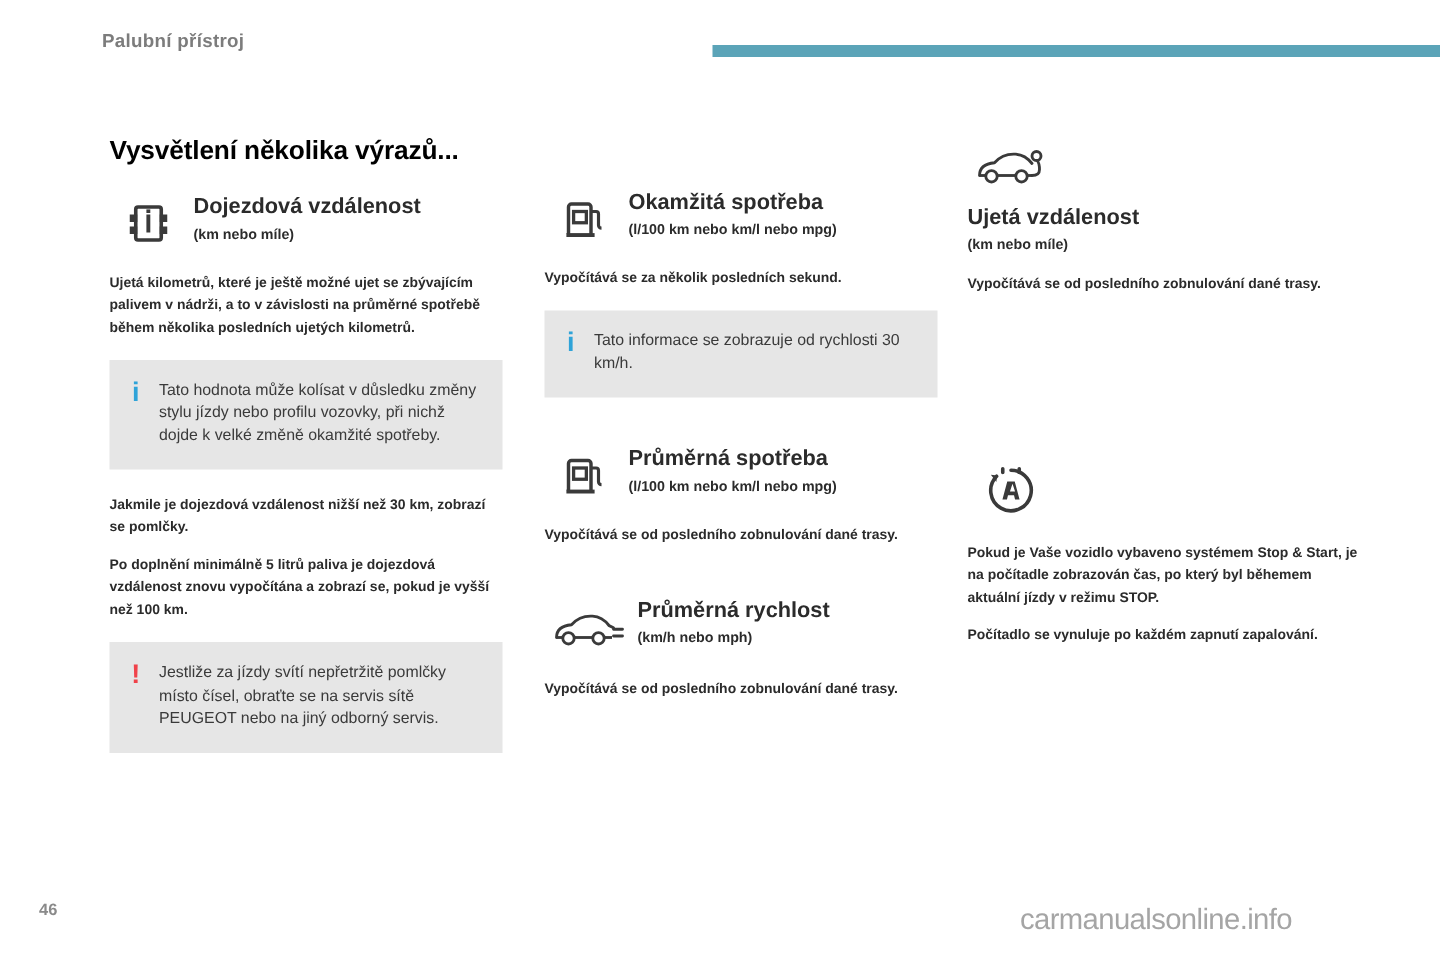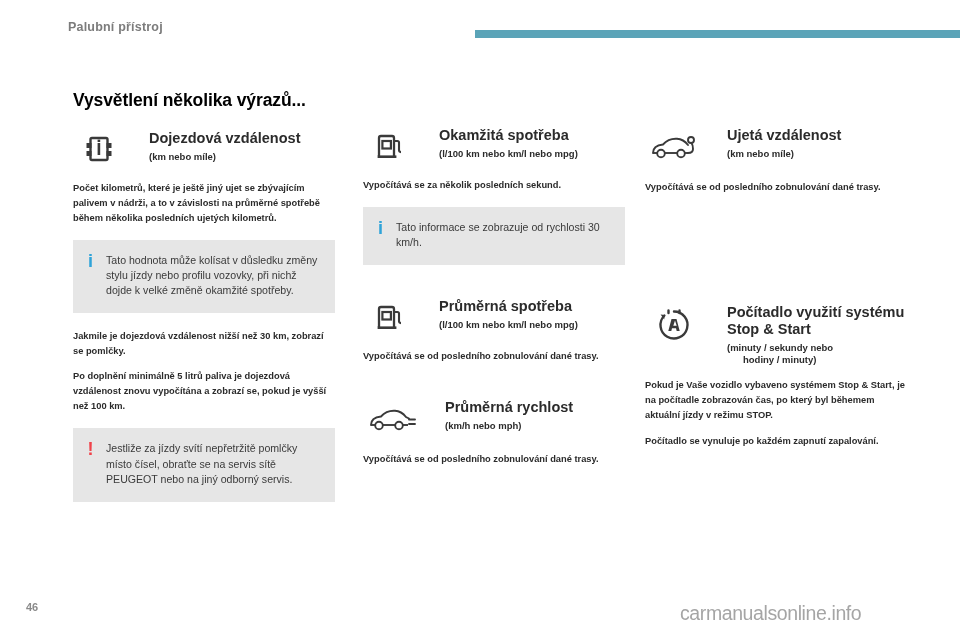--- a/index.html
+++ b/index.html
@@ -55,21 +55,21 @@
     color: #000000;
     margin: 0 0 18px 0;
     letter-spacing: -0.1px;
     line-height: 1.2;
   }
 
   
   .section {
     display: flex;
     align-items: flex-start;
-    gap: 24px;
+    gap: 4px;
     margin-bottom: 12px;
   }
   .sec-icon {
     flex: 0 0 auto;
     width: 52px; height: 40px;
     display: flex;
     align-items: center;
     justify-content: center;
     background: #ffffff;
   }
@@ -170,21 +170,21 @@
           <rect x="15.6" y="11" width="2.6" height="12" fill="#3a3a3a"></rect>
           <rect x="15.6" y="7.6" width="2.6" height="2.4" fill="#3a3a3a"></rect>
         </svg>
       </div>
       <div class="sec-text">
         <div class="sec-title">Dojezdová vzdálenost</div>
         <div class="sec-unit">(km nebo míle)</div>
       </div>
     </div>
 
-    <p class="body-text">Počet kilometrů, které je ještě jiný ujet se zbývajícím palivem v nádrži, a to v závislosti na průměrné spotřebě během několika posledních ujetých kilometrů.</p>
+    <p class="body-text">Ujetá kilometrů, které je ještě možné ujet se zbývajícím palivem v nádrži, a to v závislosti na průměrné spotřebě během několika posledních ujetých kilometrů.</p>
 
     <div class="note">
       <div class="note-glyph info">i</div>
       <div class="note-body">Tato hodnota může kolísat v důsledku změny stylu jízdy nebo profilu vozovky, při nichž dojde k velké změně okamžité spotřeby.</div>
     </div>
 
     <p class="body-text tight">Jakmile je dojezdová vzdálenost nižší než 30 km, zobrazí se pomlčky.</p>
     <p class="body-text">Po doplnění minimálně 5 litrů paliva je dojezdová vzdálenost znovu vypočítána a zobrazí se, pokud je vyšší než 100 km.</p>
 
     <div class="note">
@@ -252,21 +252,21 @@
         <div class="sec-unit">(km/h nebo mph)</div>
       </div>
     </div>
 
     <p class="body-text">Vypočítává se od posledního zobnulování dané trasy.</p>
 
   </div>
 
   <div class="col col-3">
 
-    <div class="section" style="margin-top:36px;">
+    <div class="section" style="flex-direction:column;">
       <div class="sec-icon" style="width:58px;height:42px;">
         <svg width="52" height="30" viewBox="0 0 52 30">
           <path d="M5 21 C5 15 10 13 15 12.5 C19 8 24 6.5 29 6.8 C34 7.1 37.5 9.8 40 13" fill="none" stroke="#3a3a3a" stroke-width="1.9" stroke-linecap="round"></path>
           <path d="M5 21 h4" fill="none" stroke="#3a3a3a" stroke-width="1.9"></path>
           <path d="M17 21 h12" fill="none" stroke="#3a3a3a" stroke-width="1.9"></path>
           <path d="M37 21 h3" fill="none" stroke="#3a3a3a" stroke-width="1.9"></path>
           <circle cx="13" cy="21.5" r="3.8" fill="none" stroke="#3a3a3a" stroke-width="1.9"></circle>
           <circle cx="33" cy="21.5" r="3.8" fill="none" stroke="#3a3a3a" stroke-width="1.9"></circle>
           <path d="M40 21 q5 0 5 -4 q0 -4 -1.5 -6" fill="none" stroke="#3a3a3a" stroke-width="1.9" stroke-linecap="round"></path>
           <circle cx="43" cy="8" r="3" fill="none" stroke="#3a3a3a" stroke-width="1.9"></circle>
@@ -282,25 +282,20 @@
 
     <div class="section" style="margin-top:108px;">
       <div class="sec-icon" style="width:58px;height:44px;">
         <svg width="40" height="40" viewBox="0 0 40 40">
           <path d="M20 6.5 a13.5 13.5 0 1 1 -9.6 4" fill="none" stroke="#3a3a3a" stroke-width="2.4" stroke-linecap="round"></path>
           <path d="M6.6 9.5 l4.2 0.5 l-0.6 4.4 z" fill="#3a3a3a"></path>
           <path d="M17.5 14 h5 l3.2 12 h-3 l-0.7 -2.8 h-4 l-0.7 2.8 h-3 z M19.3 20.7 h3.4 l-1.7 -5.2 z" fill="#3a3a3a"></path>
           <path d="M14.5 8 v-2.5 M25.5 8 v-2.5" stroke="#3a3a3a" stroke-width="2.4" stroke-linecap="round"></path>
         </svg>
       </div>
-      <div class="sec-text">
-        <div class="sec-title">Počítadlo využití systému Stop &amp; Start</div>
-        <div class="sec-unit">(minuty / sekundy nebo</div>
-        <div class="sec-unit" style="padding-left:16px;">hodiny / minuty)</div>
-      </div>
     </div>
 
     <p class="body-text tight">Pokud je Vaše vozidlo vybaveno systémem Stop &amp; Start, je na počítadle zobrazován čas, po který byl běhemem aktuální jízdy v režimu STOP.</p>
     <p class="body-text">Počítadlo se vynuluje po každém zapnutí zapalování.</p>
 
   </div>
 
   <div class="page-number">46</div>
   <div class="watermark">carmanualsonline.info</div>
 

